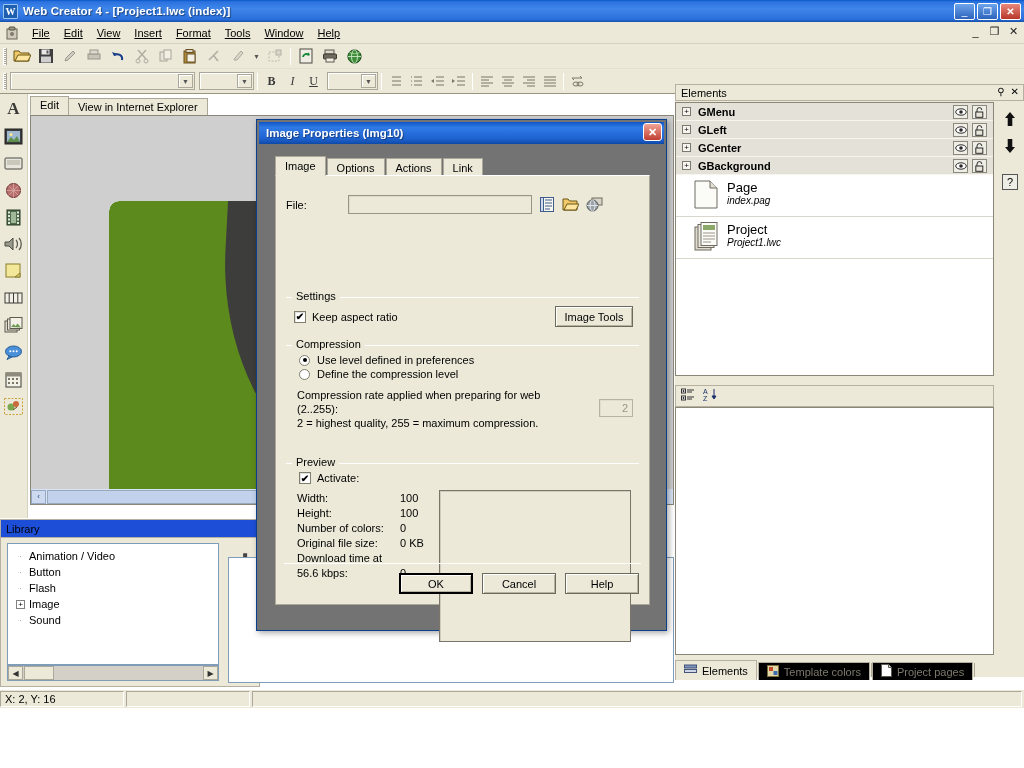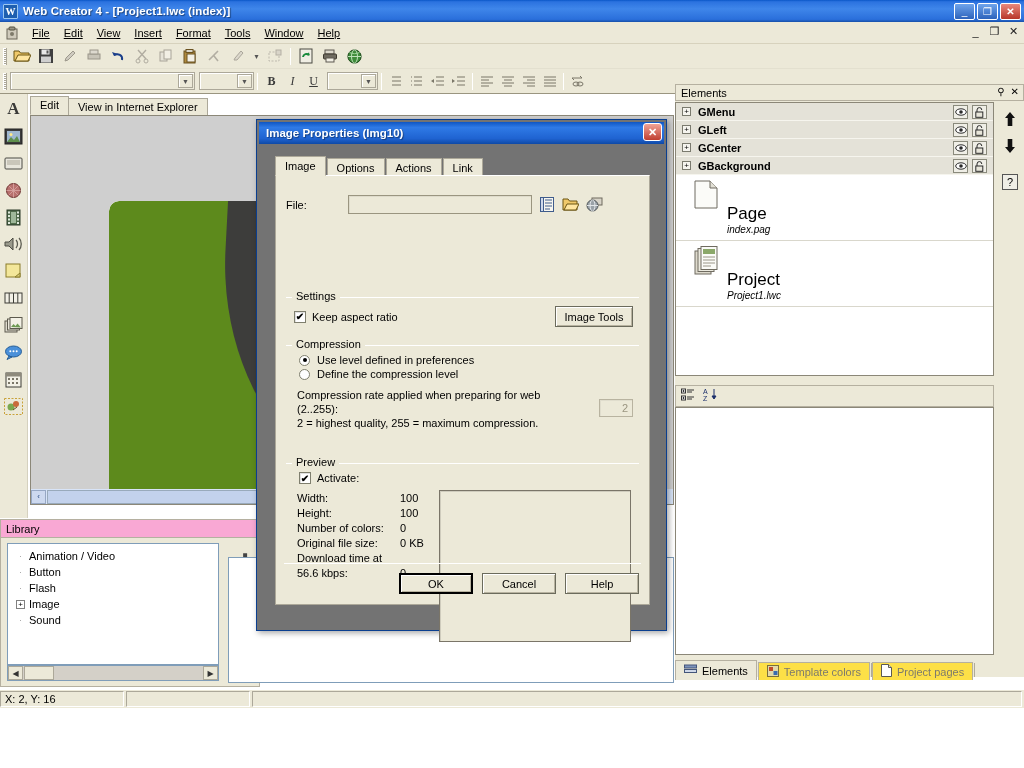--- a/index.html
+++ b/index.html
@@ -127,21 +127,21 @@
   }
   .scroll-arrow { width:15px; height:14px; background:#cdd9ef; border:1px solid #97a8c4;
      display:flex; align-items:center; justify-content:center; font-size:8px; color:#2b4b80; }
   .scroll-thumb { height:14px; background:#c3d2ec; border:1px solid #9ab;
      display:flex; align-items:center; justify-content:center; color:#5b7099; font-size:8px;
      letter-spacing:1px; }
 
   
   .library-head {
     position:absolute; left:0; top:519px; width:260px; height:18px;
-    background:#f9a8d4; border:1px solid #b5b0a0; border-bottom:none;
+    background:#1d4ed8; border:1px solid #b5b0a0; border-bottom:none;
     display:flex; align-items:center; padding-left:5px; font-size:11px;
   }
   .library-body {
     position:absolute; left:0; top:537px; width:260px; height:150px;
     background:#ece9d8; border:1px solid #b5b0a0; padding:6px;
   }
   .libtree {
     position:absolute; left:7px; top:543px; width:212px; height:122px;
     background:#ffffff; border:1px solid #7f9db9; overflow:hidden;
   }
@@ -194,21 +194,21 @@
     width:9px; height:9px; border:1px solid #7a7a6e; background:#f5f4ee;
     font-size:8px; line-height:7px; text-align:center; margin-right:7px; color:#000;
   }
   .ep-row .lbl { font-size:11px; font-weight:bold; }
   .ep-icons { position:absolute; right:6px; top:2px; display:flex; gap:4px; }
   .mini-icon { width:15px; height:14px; background:#efeee6; border:1px solid #8a8a7c;
      display:flex; align-items:center; justify-content:center; }
   .ep-item { display:flex; align-items:flex-start; padding:5px 0 5px 18px; background:#fff;
      border-bottom:1px solid #d9d7cc; }
   .ep-item .doc-ico { margin-right:9px; }
-  .ep-item .txt .t1 { font-size:17px;margin-top:24px; }
+  .ep-item .txt .t1 { font-size:13px; }
   .ep-item .txt .t2 { font-size:10px; font-style:italic; }
 
   .ep-side { position:absolute; left:321px; top:18px; width:28px; height:274px;
      display:flex; flex-direction:column; align-items:center; padding-top:8px; gap:9px; }
   .ep-side .sbtn { width:18px; height:18px; display:flex; align-items:center; justify-content:center;
      font-size:14px; color:#111; }
   .ep-side .qbtn { width:16px; height:16px; border:1px solid #555; background:#efeee6;
      display:flex; align-items:center; justify-content:center; font-size:11px; margin-top:10px; }
 
   .props-toolbar {
@@ -216,21 +216,21 @@
     background:#ece9d8; border:1px solid #b5b0a0; display:flex; align-items:center; padding-left:5px; gap:8px;
   }
   .props-body {
     position:absolute; left:0; top:323px; width:319px; height:248px;
     background:#ffffff; border:1px solid #8b8778;
   }
   .ep-tabs { position:absolute; left:0; top:576px; width:349px; height:20px;
     display:flex; align-items:flex-end; }
   .ep-tab { height:18px; display:flex; align-items:center; gap:5px; padding:0 8px;
     font-size:11px; color:#7d7a6d; border:1px solid #b5b0a0; border-bottom:none;
-    background:#fde047; margin-right:1px; }
+    background:#000000; margin-right:1px; }
   .ep-tab.active { color:#000; height:20px; background:#ece9d8; }
   .ep-tabs-sep { width:1px; height:14px; background:#b0ab99; align-self:center; }
 
   
   .dialog {
     position:absolute; left:256px; top:119px; width:411px; height:512px;
     background:#737373; border:1px solid #0a3e8f;
     box-shadow: 2px 2px 6px rgba(0,0,0,0.35);
   }
   .dlg-title {

